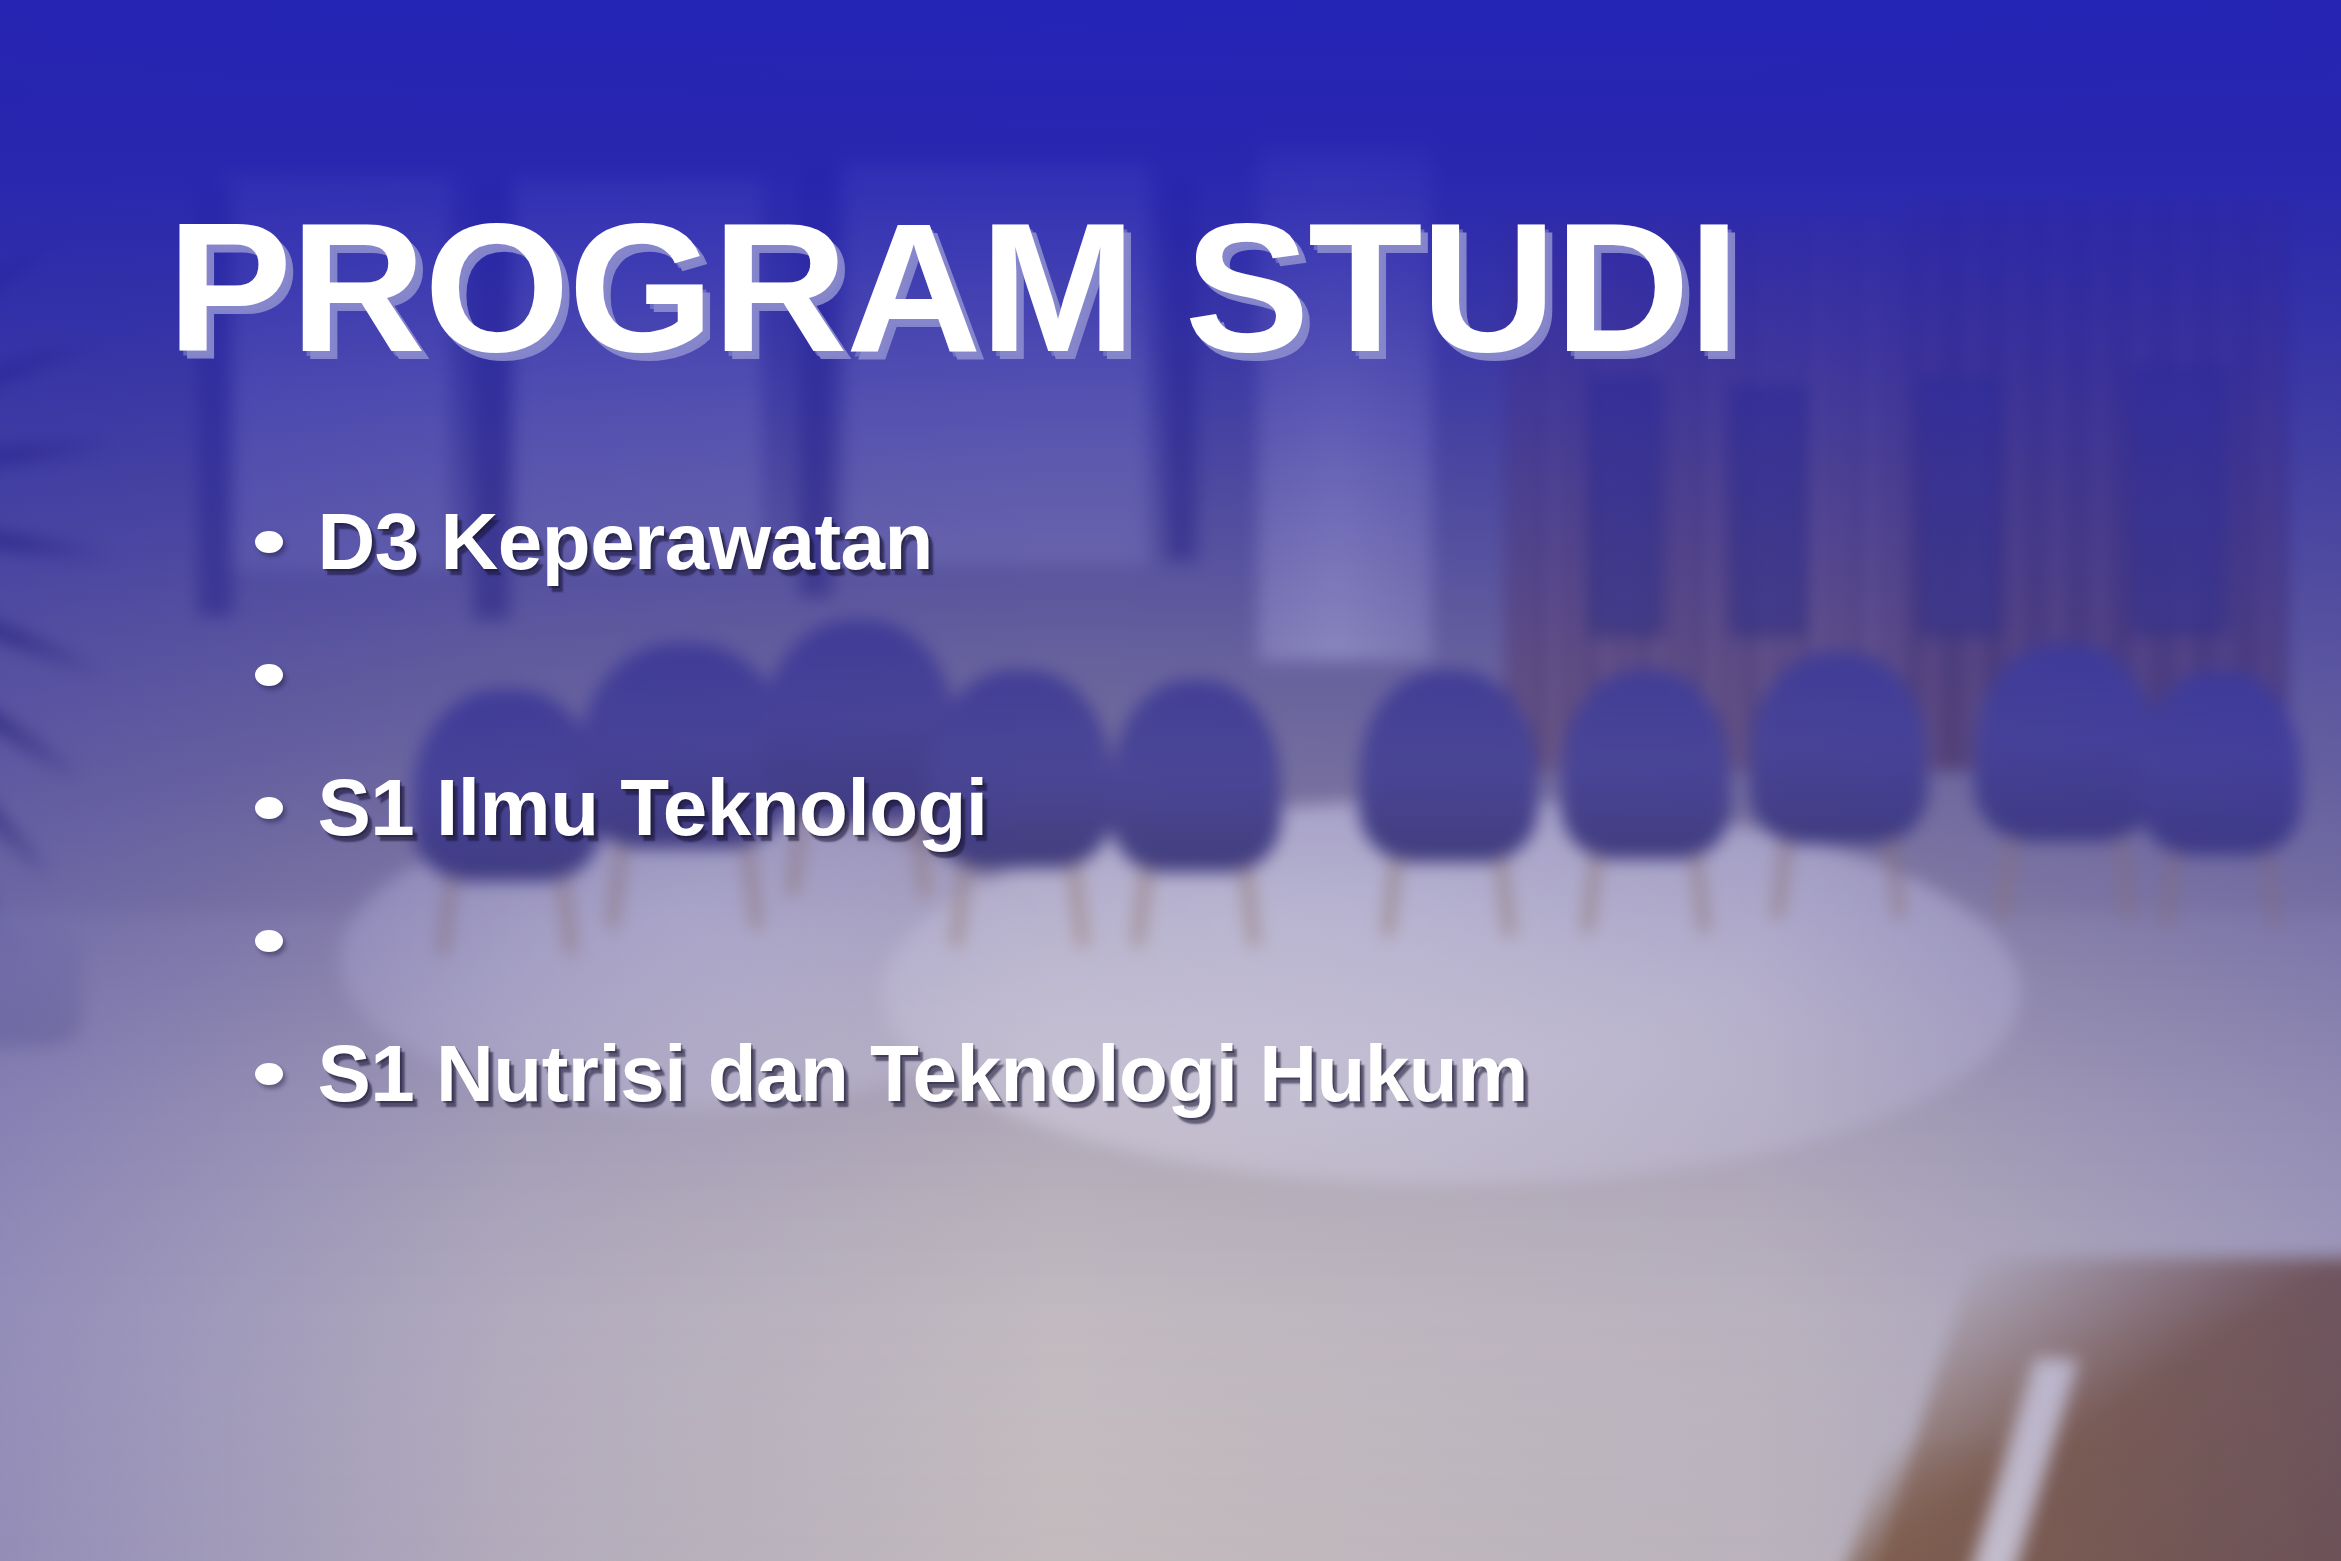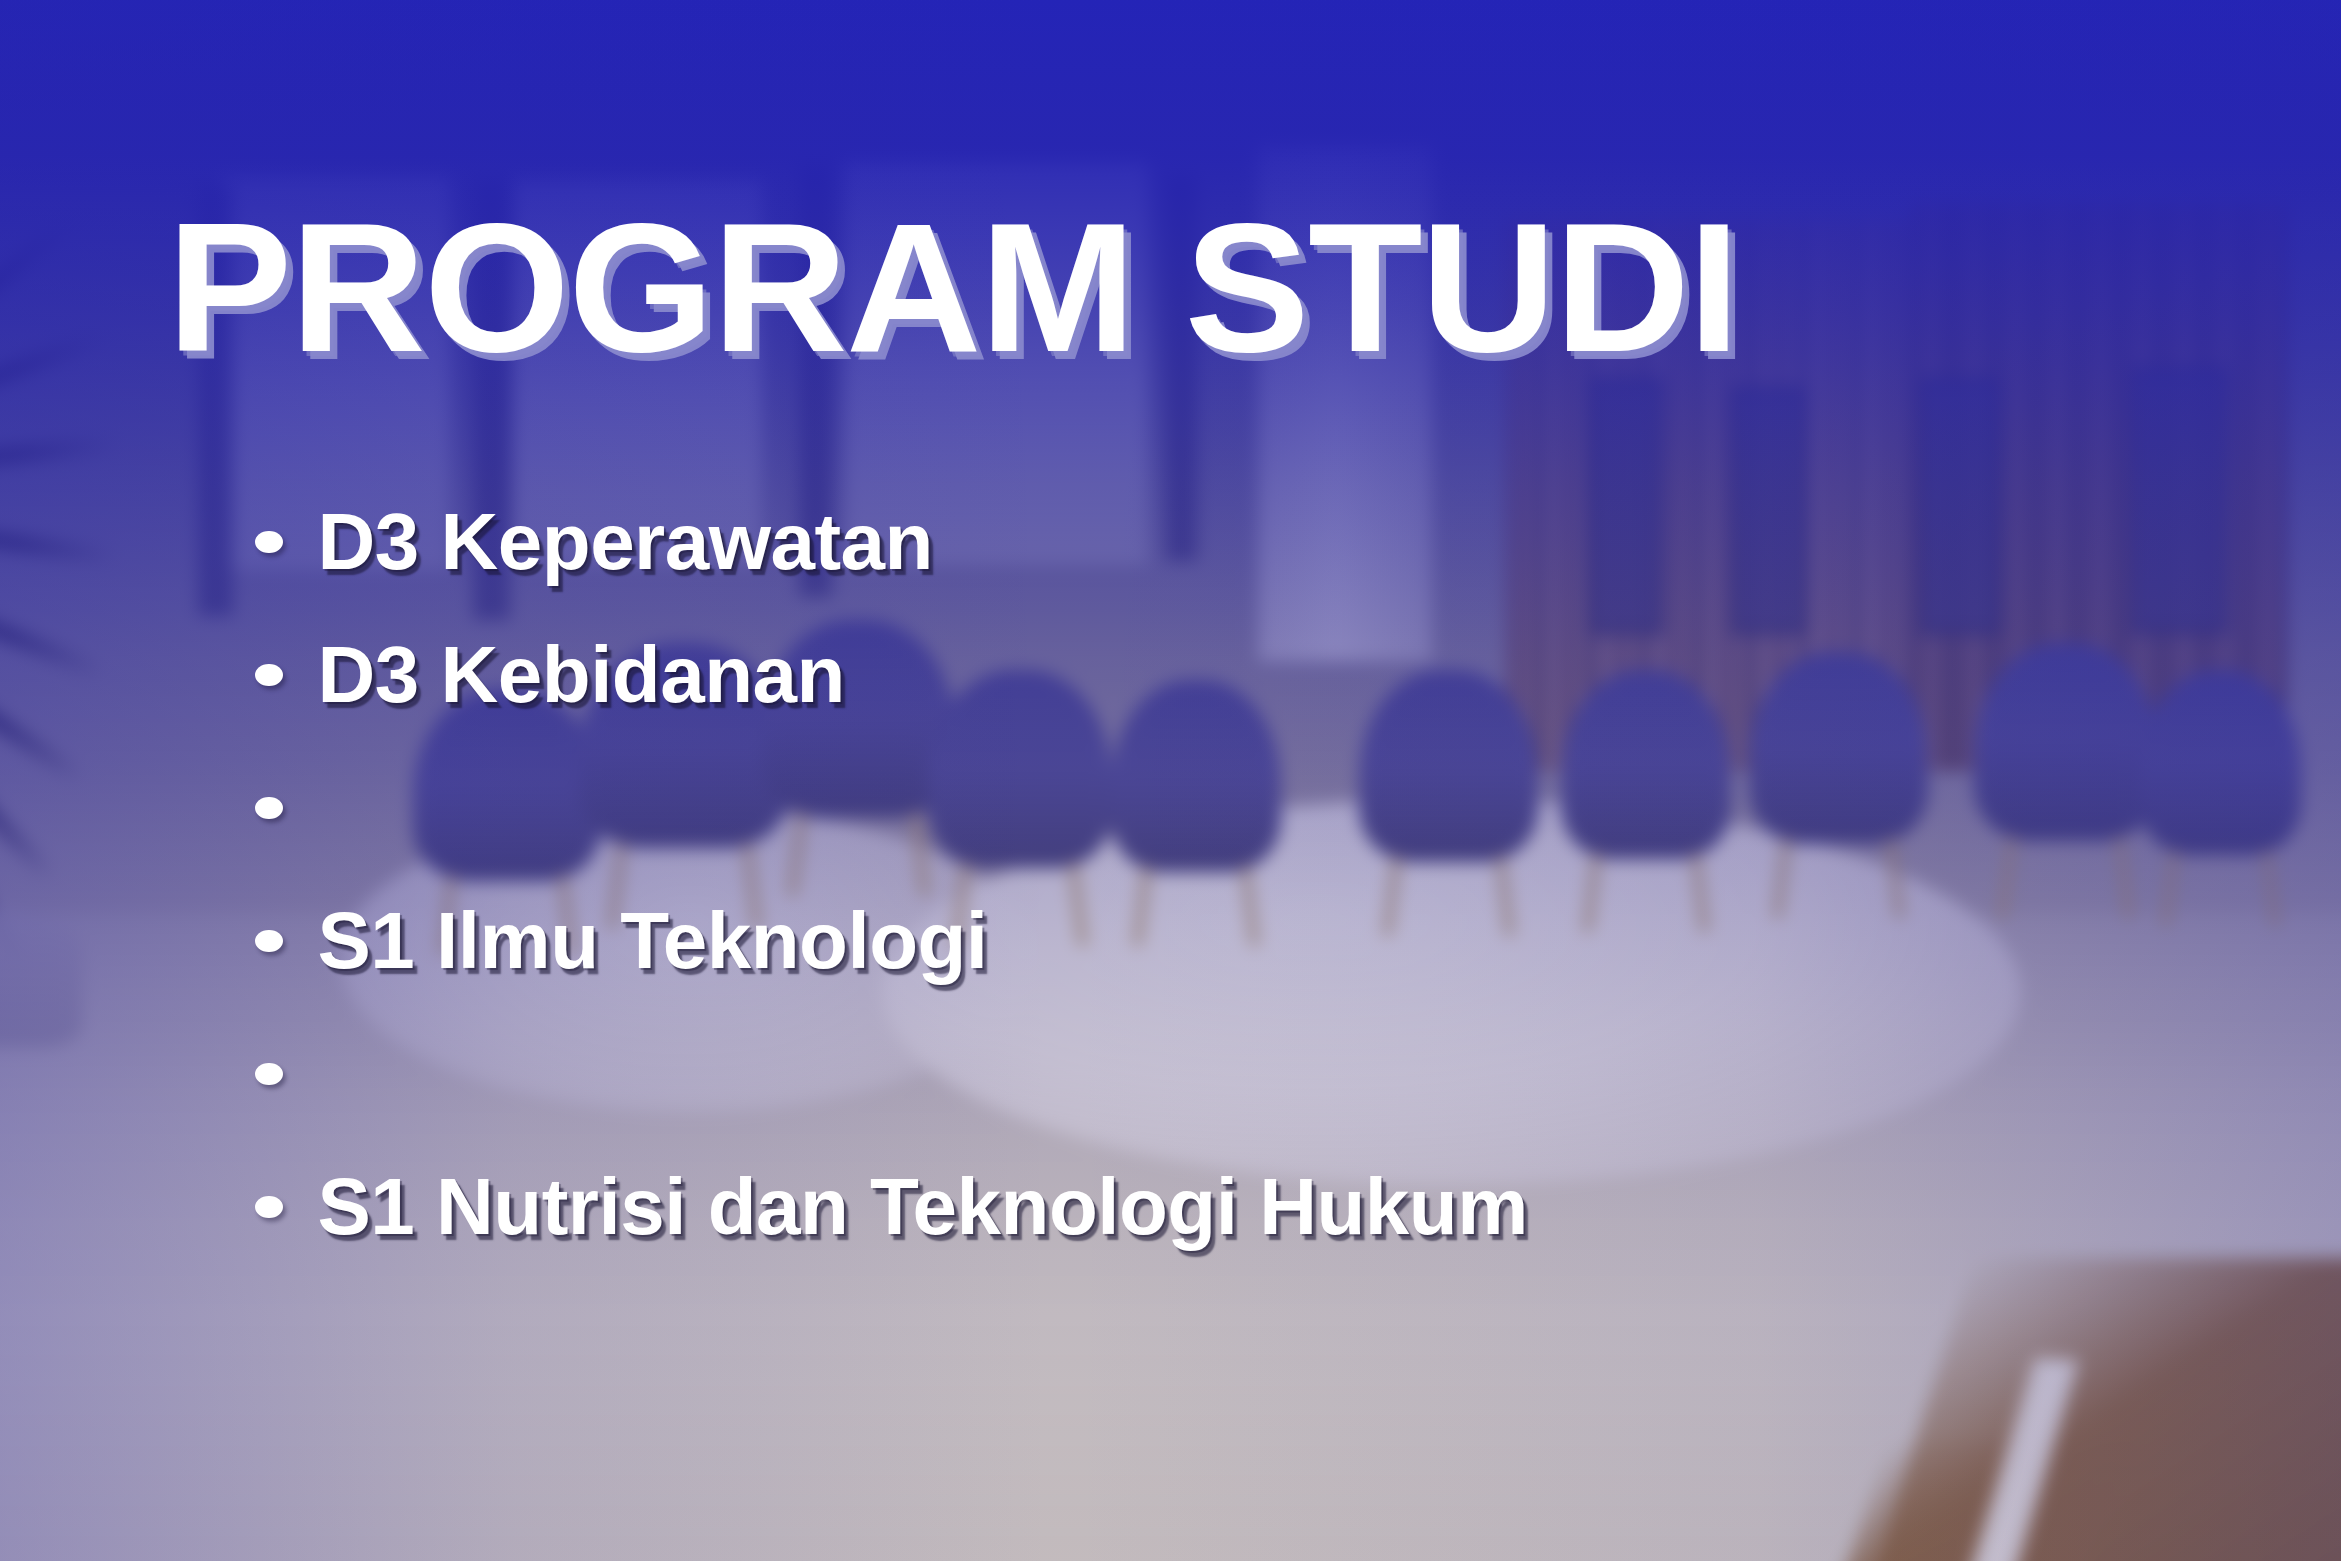--- a/index.html
+++ b/index.html
@@ -403,24 +403,20 @@
 
     <h1 class="slide-title">PROGRAM STUDI</h1>
 
     <ul class="program-list">
 
       <li class="program-item">
         <span class="bullet-dot"></span>
         <span class="item-label">D3 Keperawatan</span>
       </li>
 
-      <li class="program-item">
-        <span class="bullet-dot"></span>
-        <span class="item-label">D3 Kebidanan</span>
-      </li>
 
       <li class="program-item">
         <span class="bullet-dot"></span>
       </li>
 
       <li class="program-item">
         <span class="bullet-dot"></span>
         <span class="item-label">S1 Ilmu Teknologi</span>
       </li>
 

